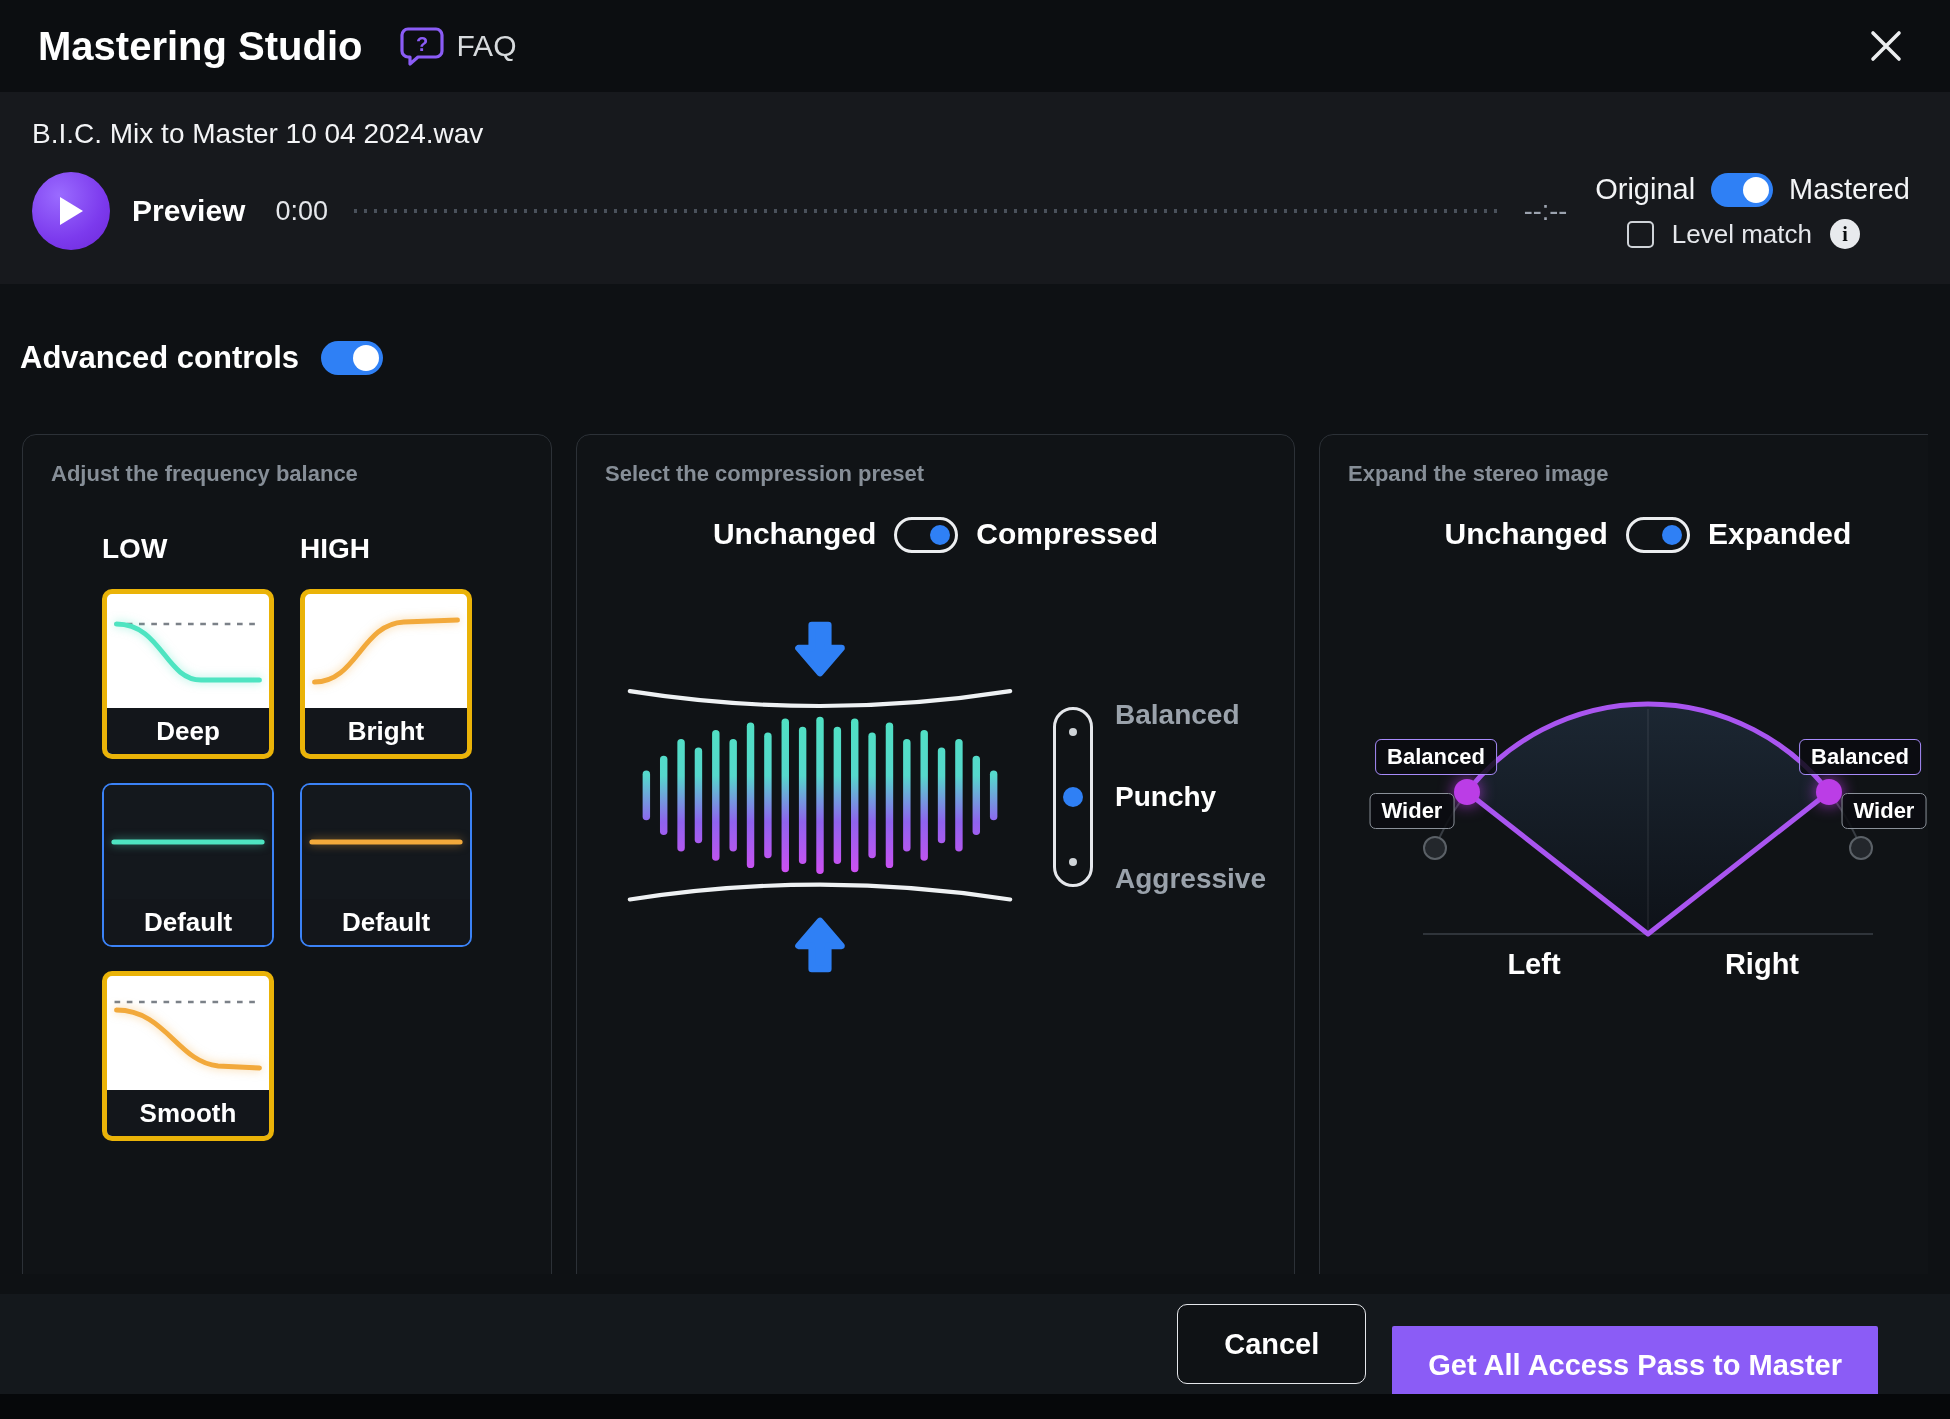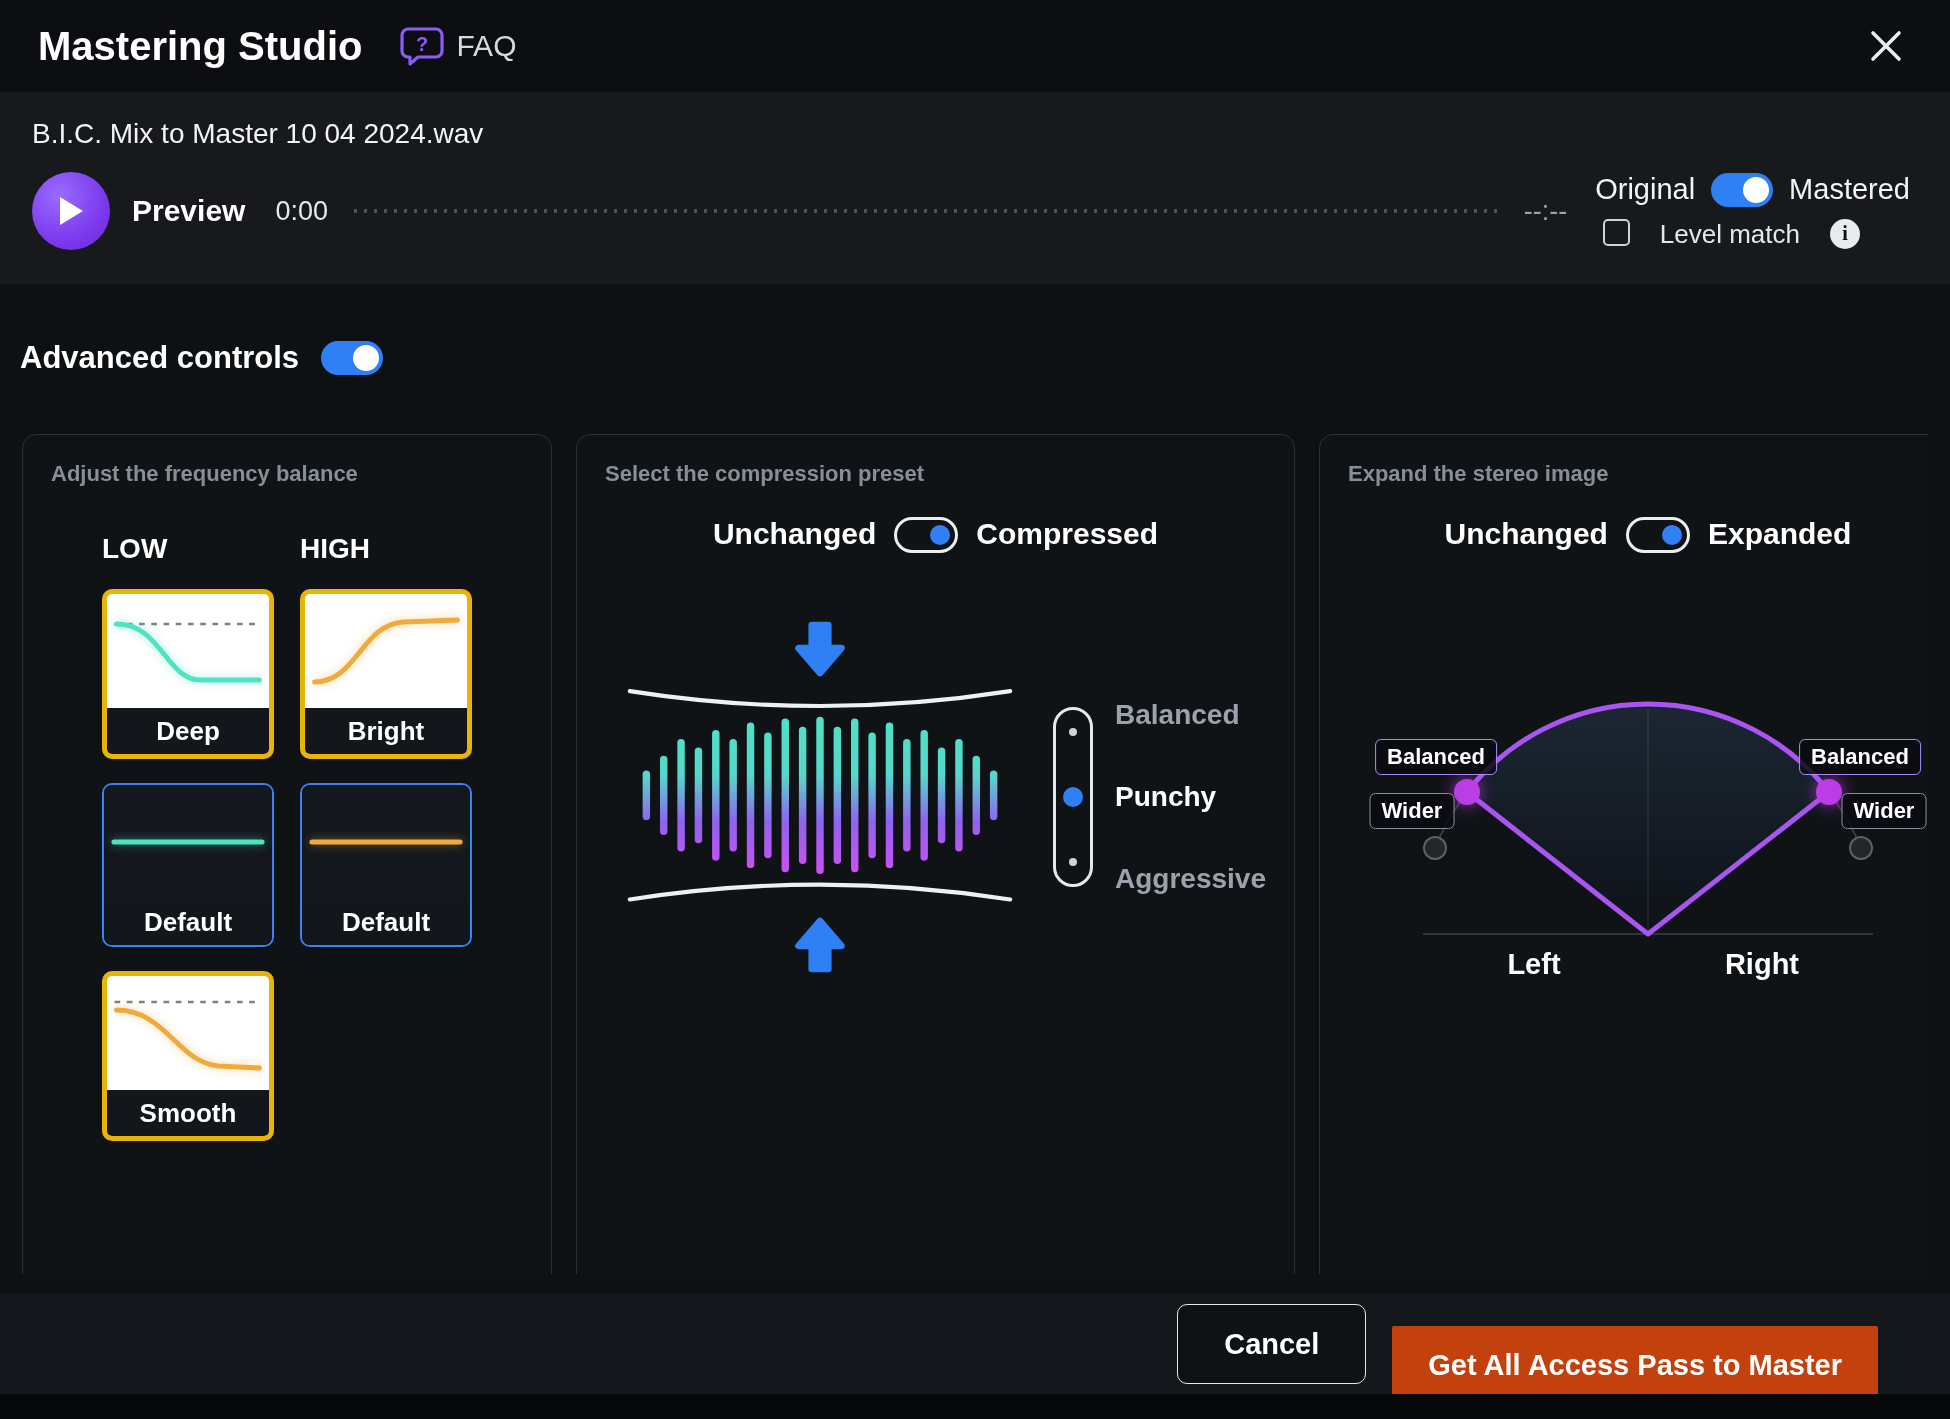--- a/index.html
+++ b/index.html
@@ -37,21 +37,21 @@
   .preview-label { font-size:30px; font-weight:600; color:#ffffff; margin-left:22px; }
   .cur-time { font-size:27px; color:#e5e7eb; margin-left:30px; }
   .seek-line {
     flex:1; height:4px; margin:0 26px; align-self:center; cursor:pointer;
     background:repeating-linear-gradient(to right,#4a515b 0 3px,transparent 3px 10px);
   }
   .duration { font-size:27px; color:#9ca3af; margin-right:28px; }
   .compare-block { display:flex; flex-direction:column; align-items:flex-end; gap:12px; }
   .compare-row { display:flex; align-items:center; gap:16px; }
   .compare-label { font-size:29px; color:#f3f4f6; }
-  .levelmatch-row { display:flex; align-items:flex-start; gap:30px; margin-right:50px; }
+  .levelmatch-row { display:flex; align-items:center; gap:18px; margin-right:50px; }
   .checkbox {
     width:27px; height:27px; border:2.5px solid #cfd3d8; border-radius:5px;
     background:transparent; cursor:pointer;
   }
   .levelmatch-label { font-size:26px; color:#e5e7eb; }
   .info-icon {
     width:30px; height:30px; border-radius:50%; background:#e8eaed; color:#0b0d0f;
     font-size:20px; font-weight:700; display:flex; align-items:center; justify-content:center;
     cursor:pointer; font-family:"Liberation Serif", serif;
   }
@@ -156,21 +156,21 @@
     display:flex; align-items:center; justify-content:flex-end; gap:26px; padding-right:72px;
   }
   .bottom-strip { position:absolute; left:0; right:0; bottom:0; height:25px; background:#06080a; }
   .btn-cancel {
     height:80px; padding:0 46px; font-size:29px; font-weight:600; color:#ffffff;
     background:#0f1215; border:1.5px solid #e5e7eb; border-radius:10px; cursor:pointer;
     font-family:"Liberation Sans", sans-serif;
   }
   .btn-cta {
     height:80px; padding:0 36px; font-size:29px; font-weight:600; color:#ffffff;
-    background:#c2410c; border:none; border-radius:2px; cursor:pointer;
+    background:#8b5cf6; border:none; border-radius:2px; cursor:pointer;
     font-family:"Liberation Sans", sans-serif;
     margin-top:43px;
   }
 </style>
 </head>
 <body>
 
 <header class="header">
   <h1>Mastering Studio</h1>
   <div class="faq">

